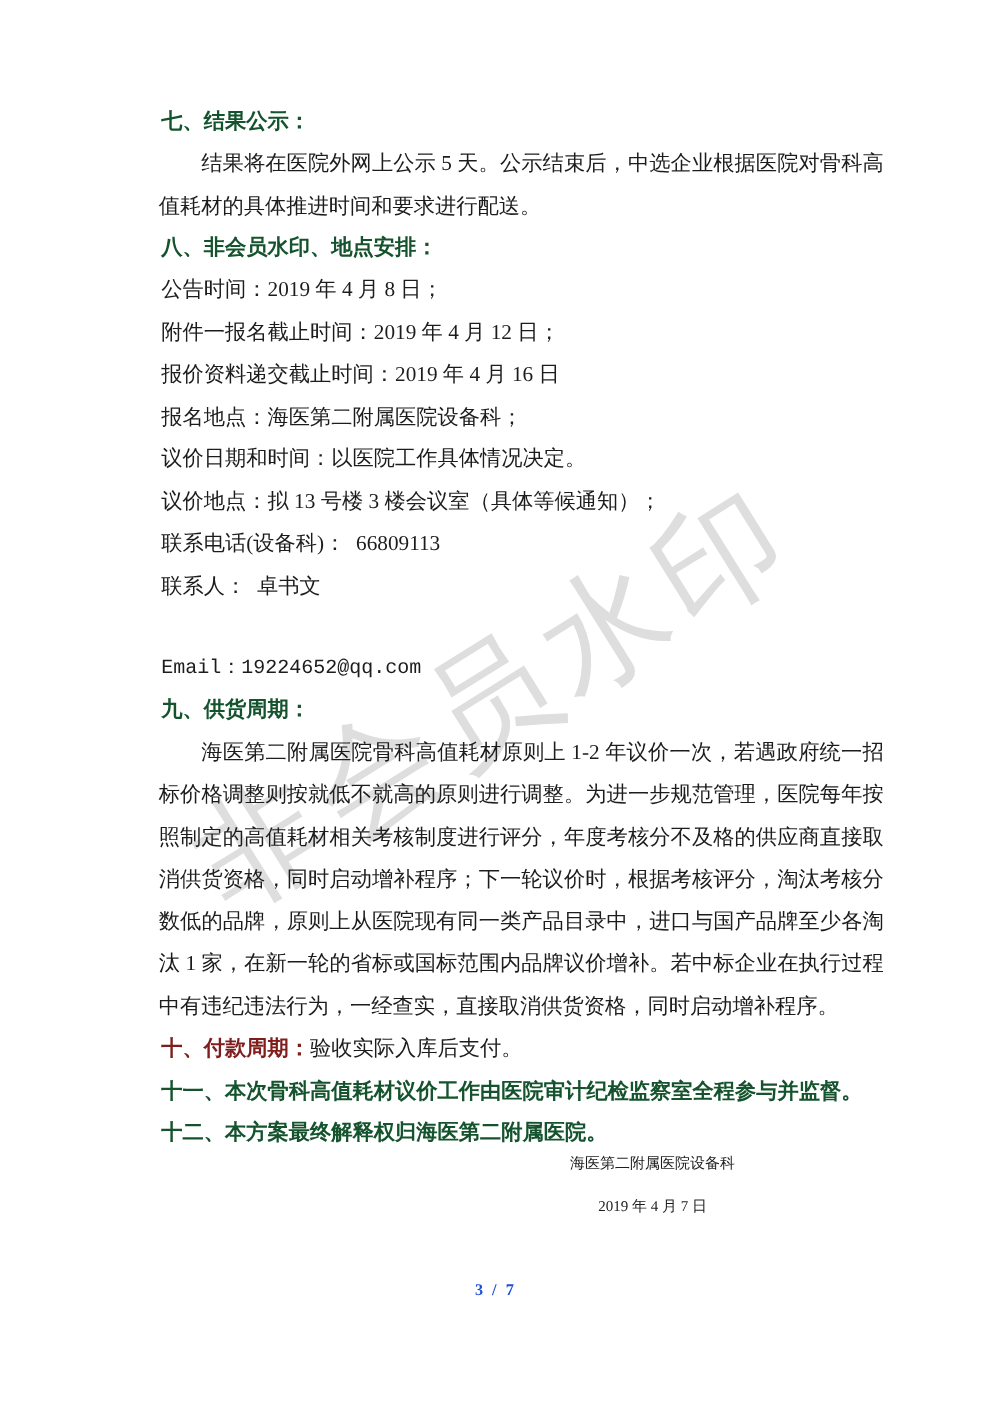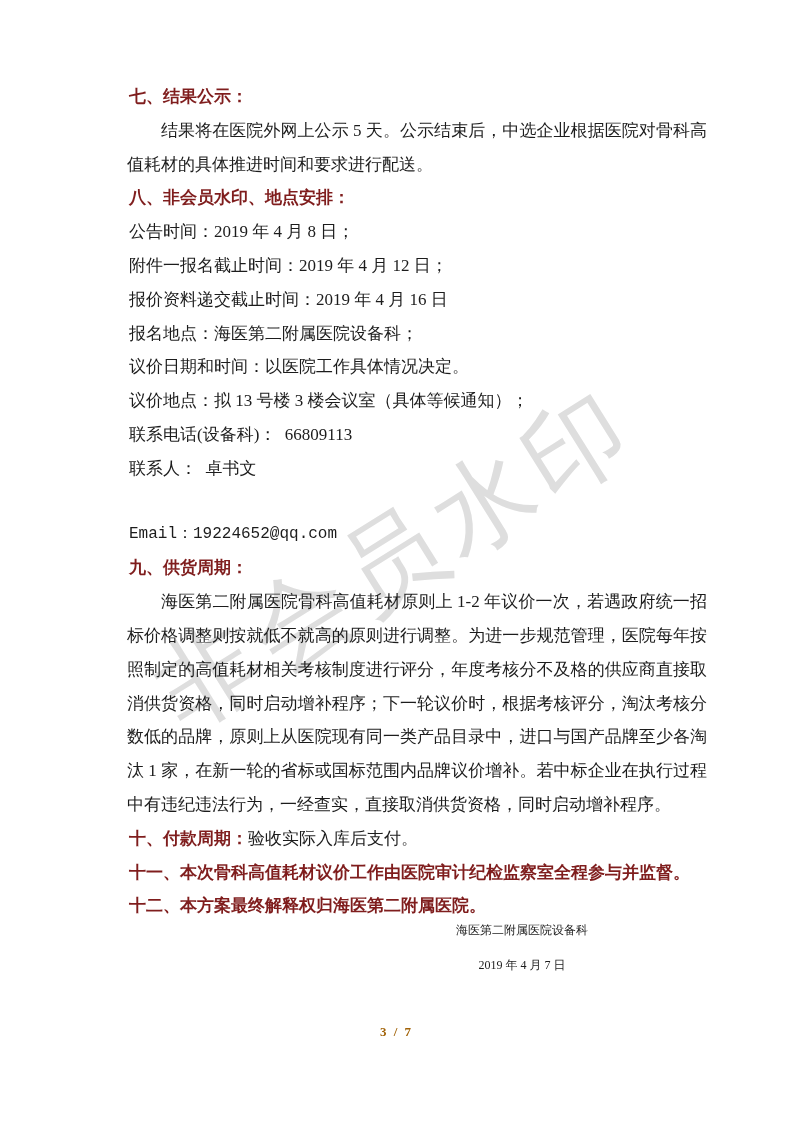--- a/index.html
+++ b/index.html
@@ -32,21 +32,21 @@
     top: 80px;
     width: 612px;
     z-index: 1;
     font-size: 17px;
     line-height: 33.8px;
   }
   .para { text-indent: 34px; }
   .para.heading {
     font-family: "Liberation Sans", "DejaVu Sans", sans-serif;
     font-weight: 700;
-    color: #7f1d1d;
+    color: #14532d;
   }
   .para.body { text-align: justify; margin-left: 32px; }
   .para.item { white-space: pre-wrap; }
   .para.item-mono {
     font-family: "Liberation Mono", "DejaVu Sans Mono", monospace;
     font-size: 16px;
     white-space: pre-wrap;
     margin-top: 32px;
   }
   .para.mixed .bold-lead {
@@ -67,21 +67,21 @@
   .footer {
     position: absolute;
     left: 0;
     top: 1024px;
     width: 100%;
     text-align: center;
     z-index: 1;
     font-size: 13px;
     font-weight: 700;
     letter-spacing: 2px;
-    color: #a16207;
+    color: #1d4ed8;
   }
 </style>
 </head>
 <body>
 
 <div class="page">
 
   <div class="watermark">非会员水印</div>
 
   <div class="content" id="doc-content">

